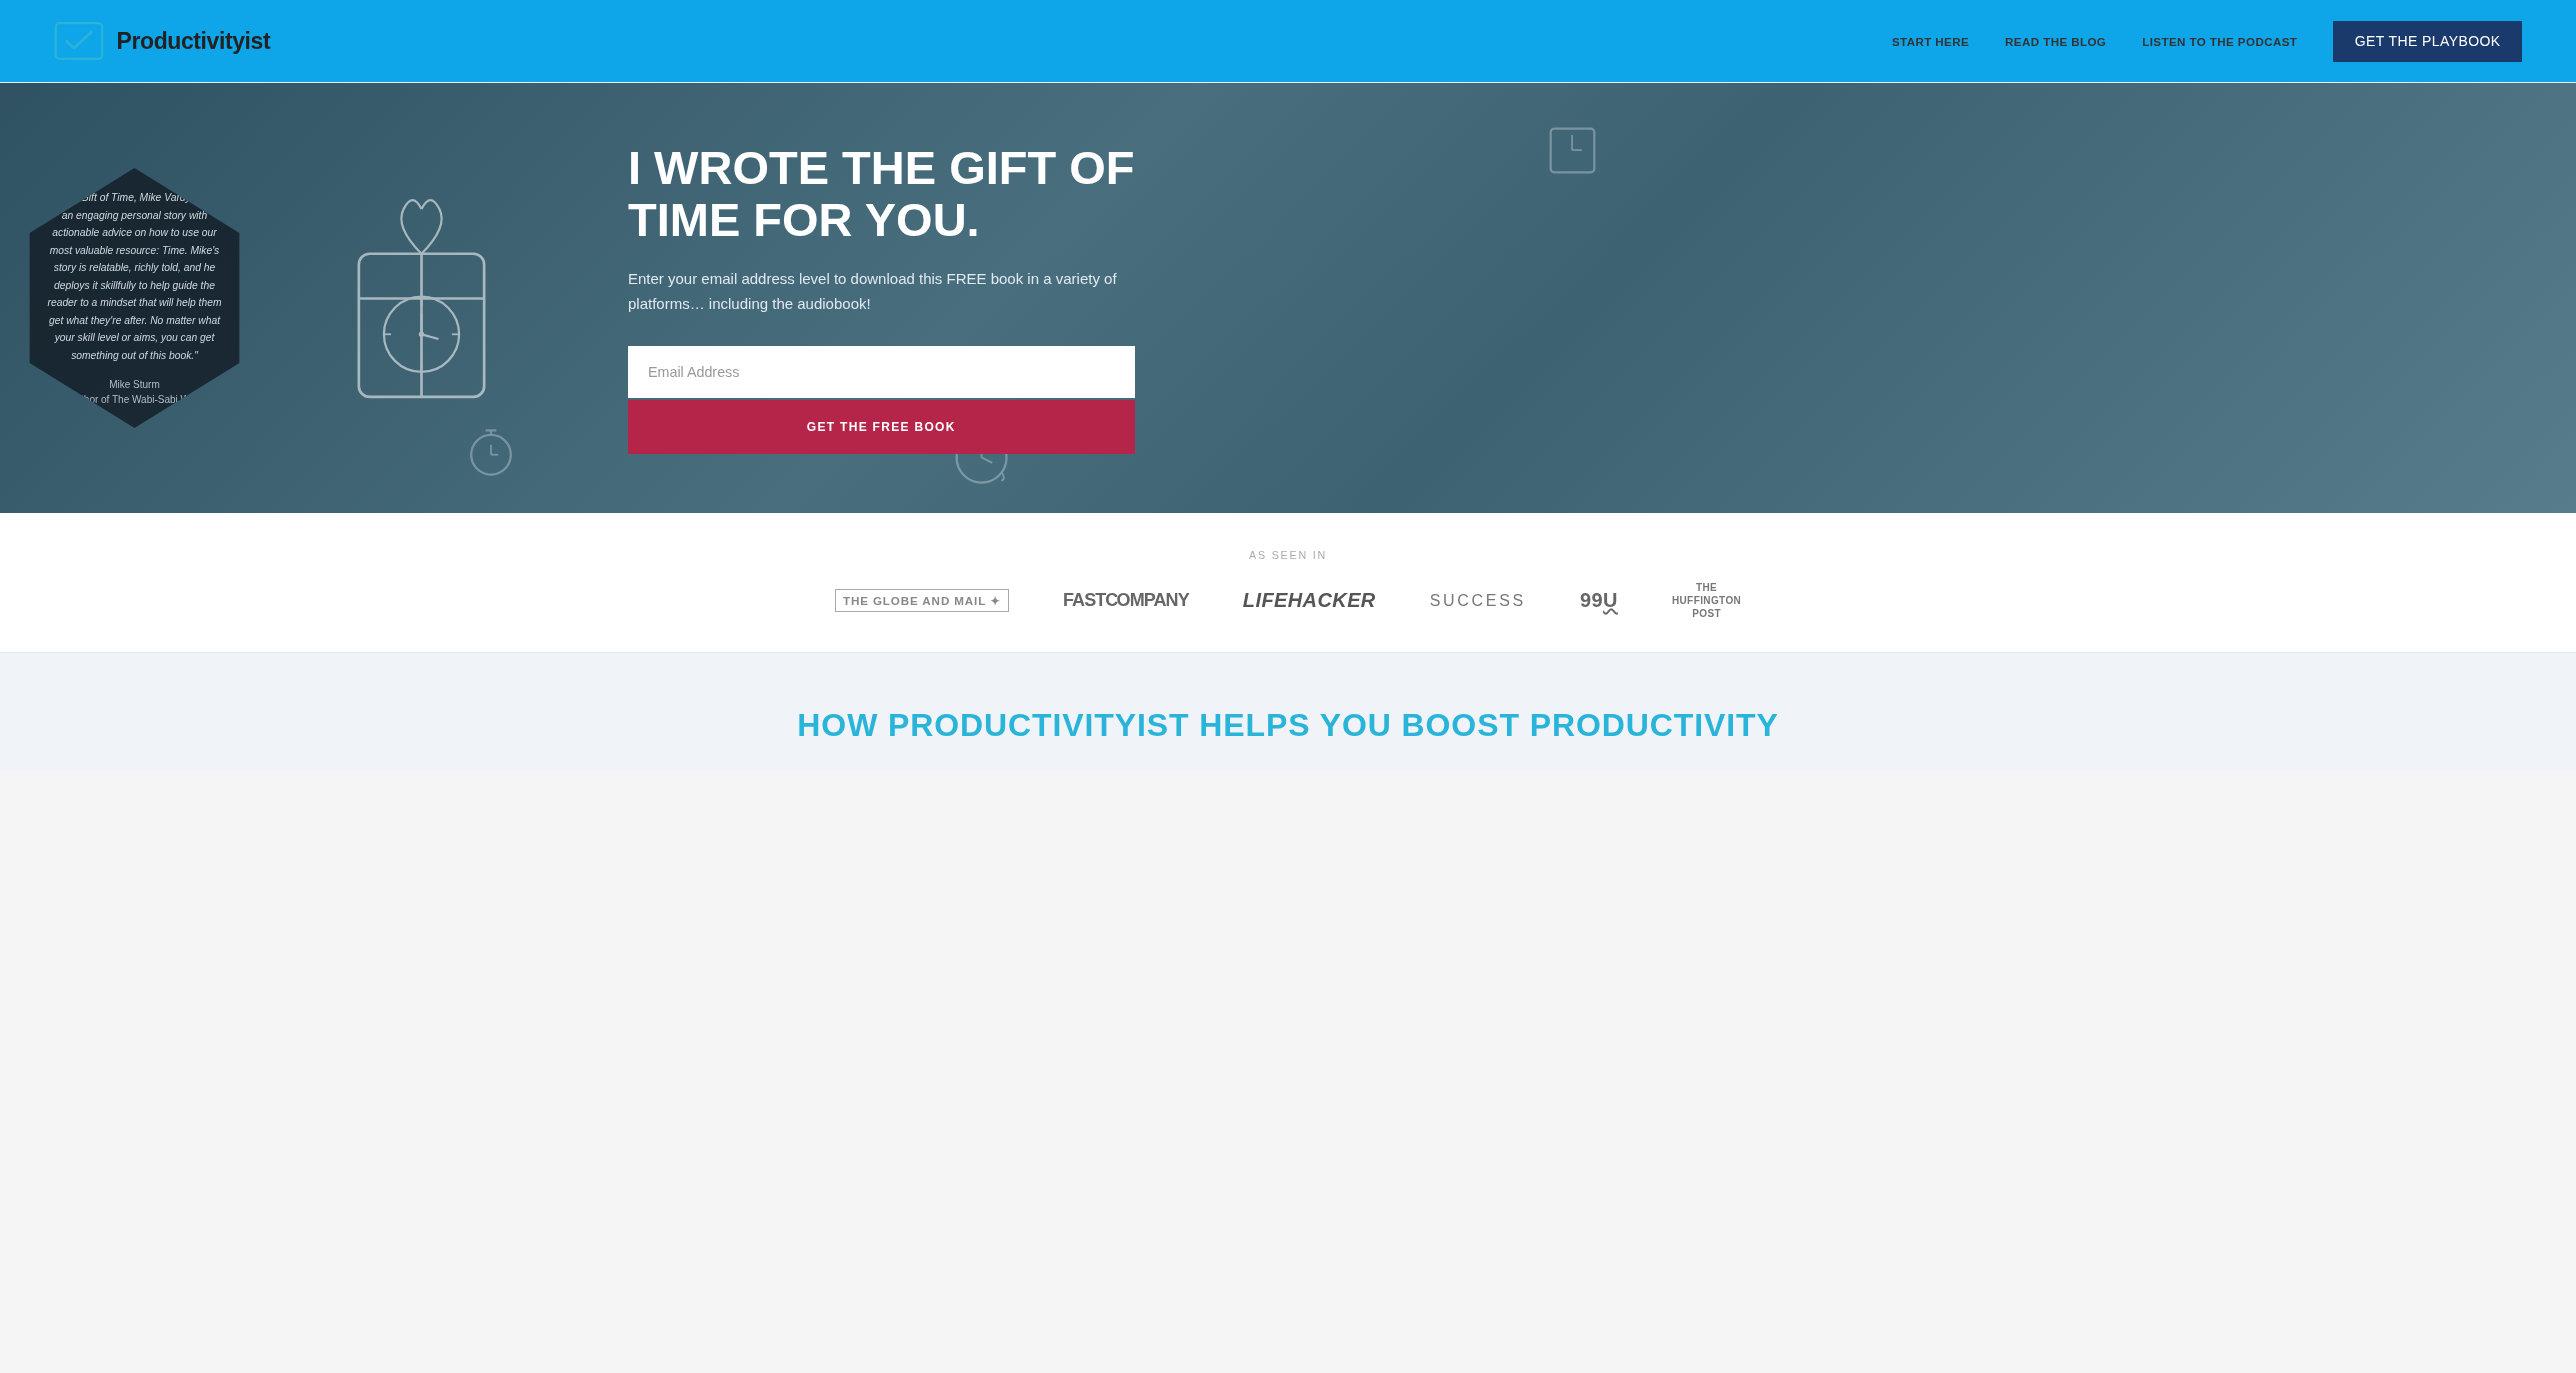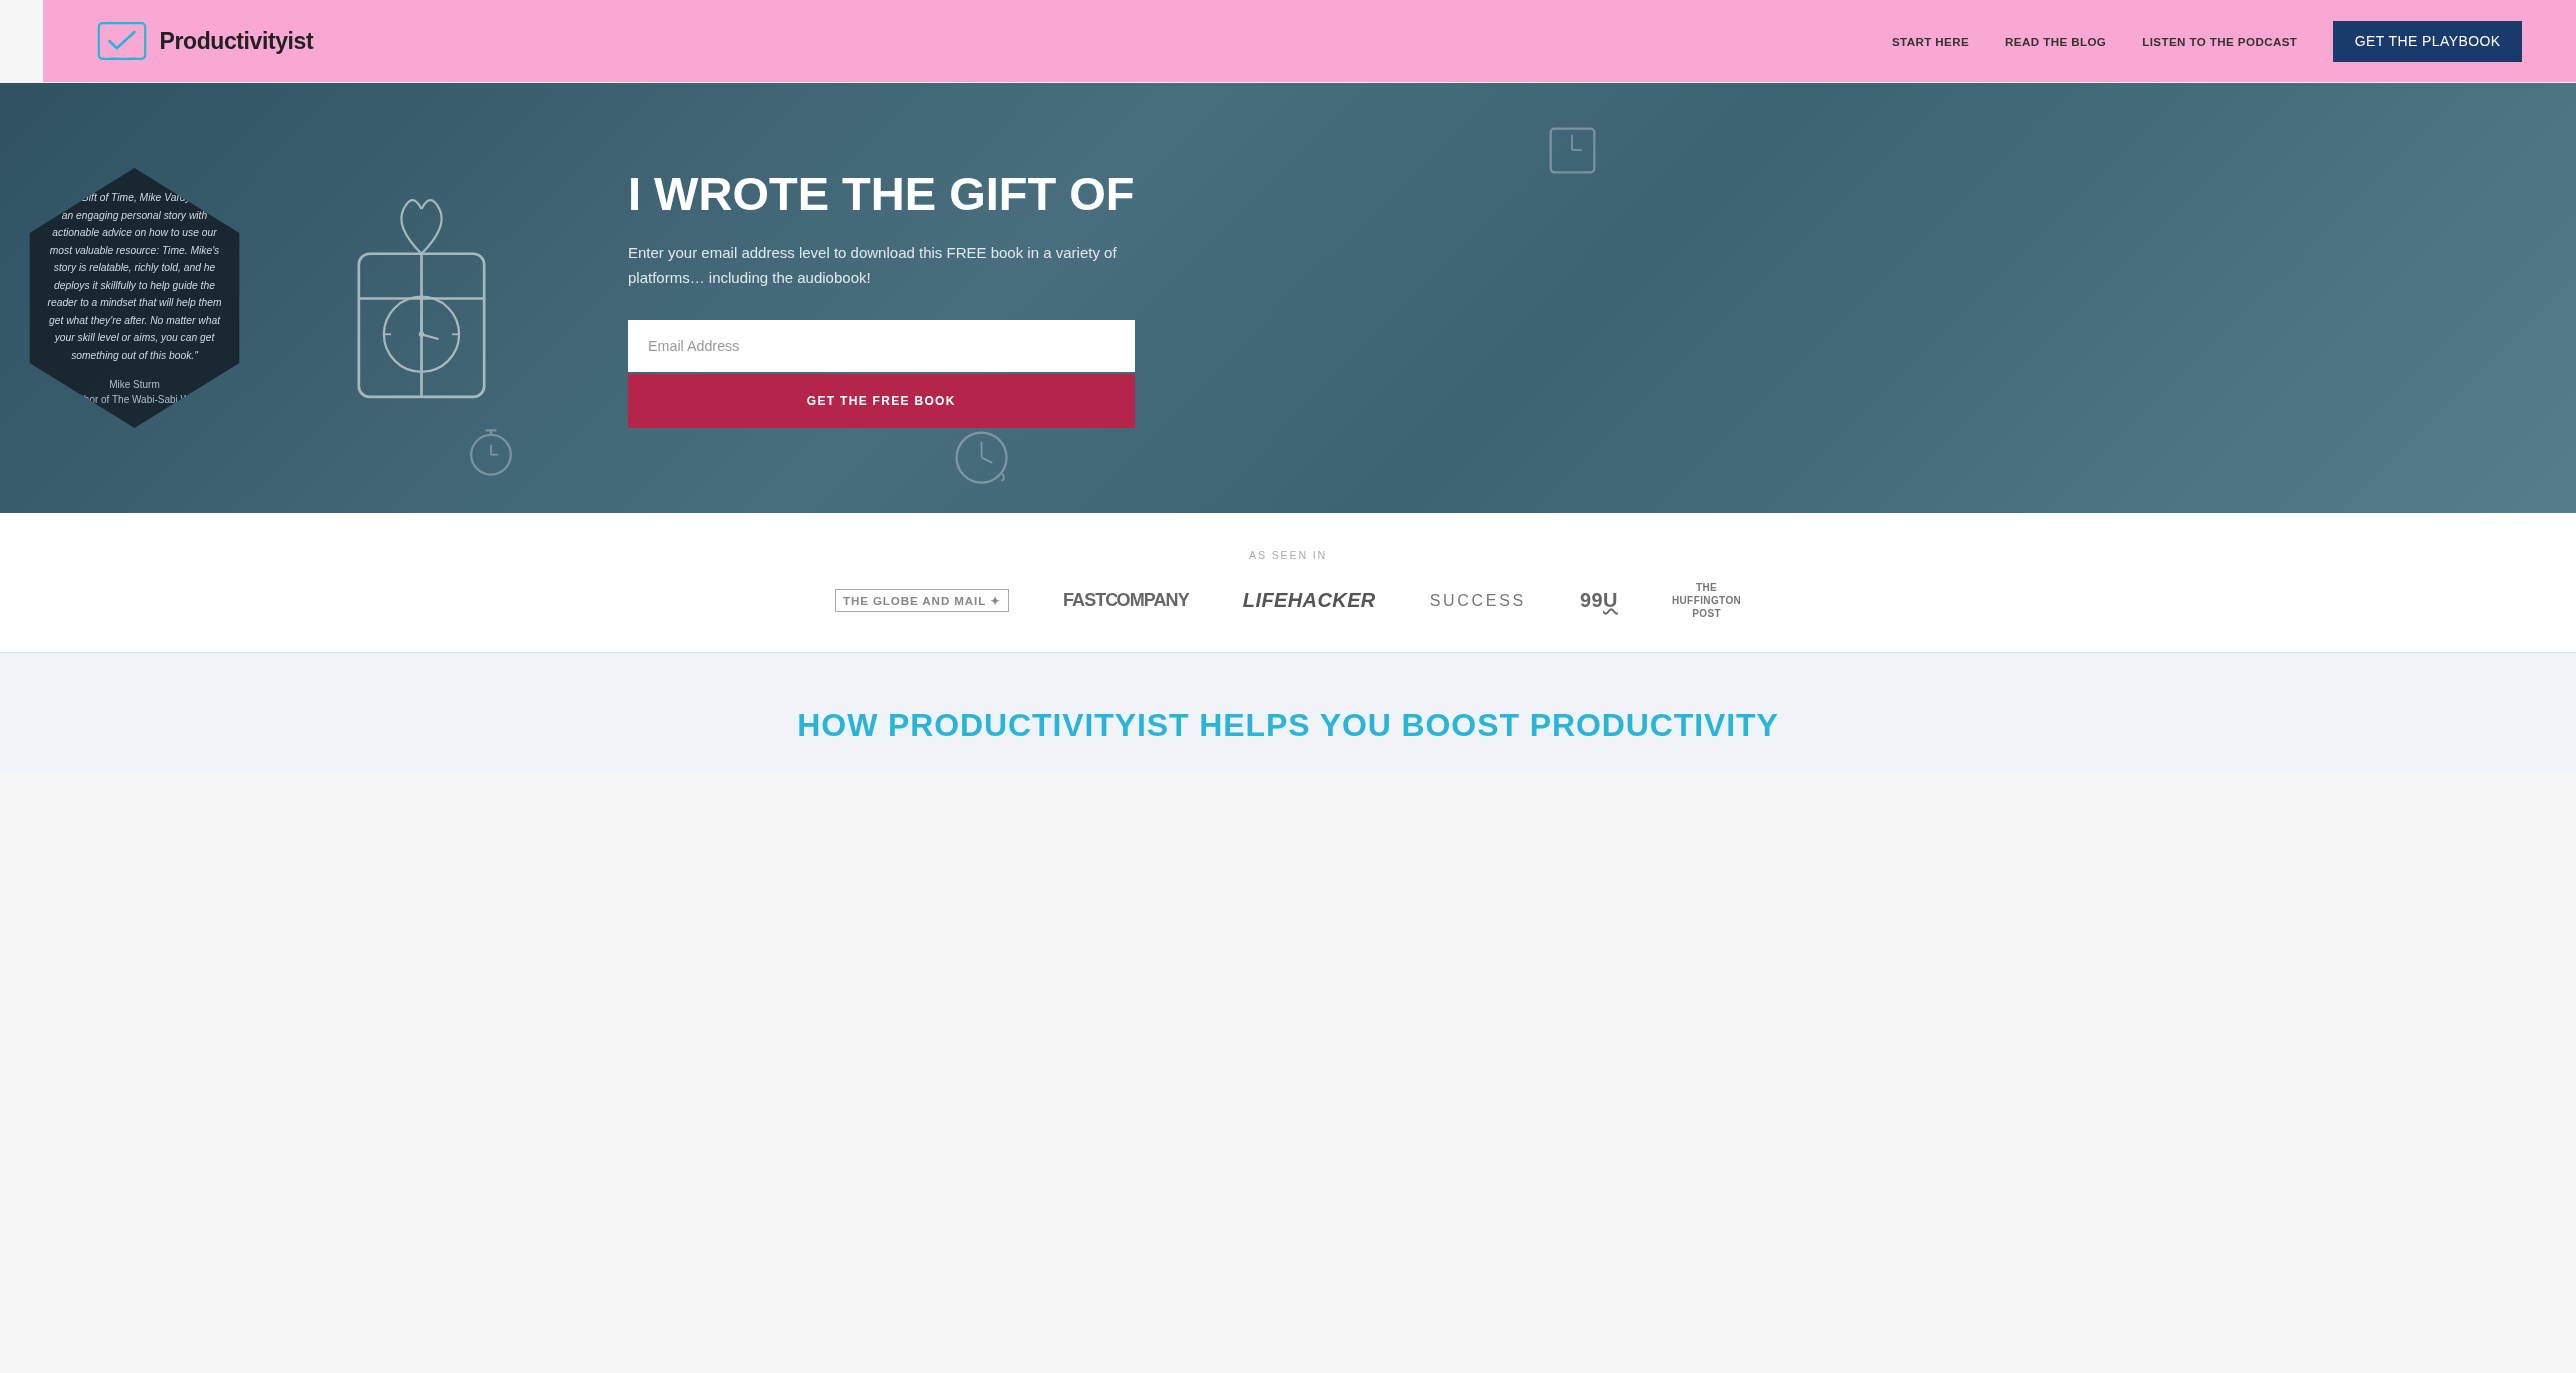--- a/index.html
+++ b/index.html
@@ -1,26 +1,25 @@
 <!DOCTYPE html>
 <html style="font-size:14.3px"><head>
   <meta charset="utf-8">
   <style>
     * { margin: 0; padding: 0; box-sizing: border-box; }
     body { font-family: Arial, Helvetica, sans-serif; background: #f5f5f5; }
 
     
     .header {
-      background: #f9a8d4;
+      background: #0ea5e9;
       display: flex;
       align-items: center;
       justify-content: space-between;
       padding: 16px 54px;
       border-bottom: 0.9px solid #eee;
-      margin-left: 43px;
     }
     .logo-area {
       display: flex;
       align-items: center;
       gap: 12.5px;
     }
     .logo-icon {
       width: 50px;
       height: 50px;
     }
@@ -315,20 +314,21 @@
         <line x1="100" y1="170" x2="100" y2="148" stroke="white" stroke-width="2.5" stroke-linecap="round"></line>
         <line x1="100" y1="170" x2="118" y2="175" stroke="white" stroke-width="2.5" stroke-linecap="round"></line>
         <circle cx="100" cy="170" r="3" fill="white"></circle>
       </svg>
     </div>
 
     <div class="hero-right">
       <div class="hero-text-block">
         <h1 class="hero-title">
           <span>I WROTE THE GIFT OF</span><br>
+          <span>TIME FOR YOU.</span>
         </h1>
         <p class="hero-subtitle">Enter your email address level to download this FREE book in a variety of platforms… including the audiobook!</p>
         <div class="email-form">
           <input class="email-input" type="email" placeholder="Email Address" style="">
           <button class="submit-btn">GET THE FREE BOOK</button>
         </div>
       </div>
     </div>
   </div>
 </section>

